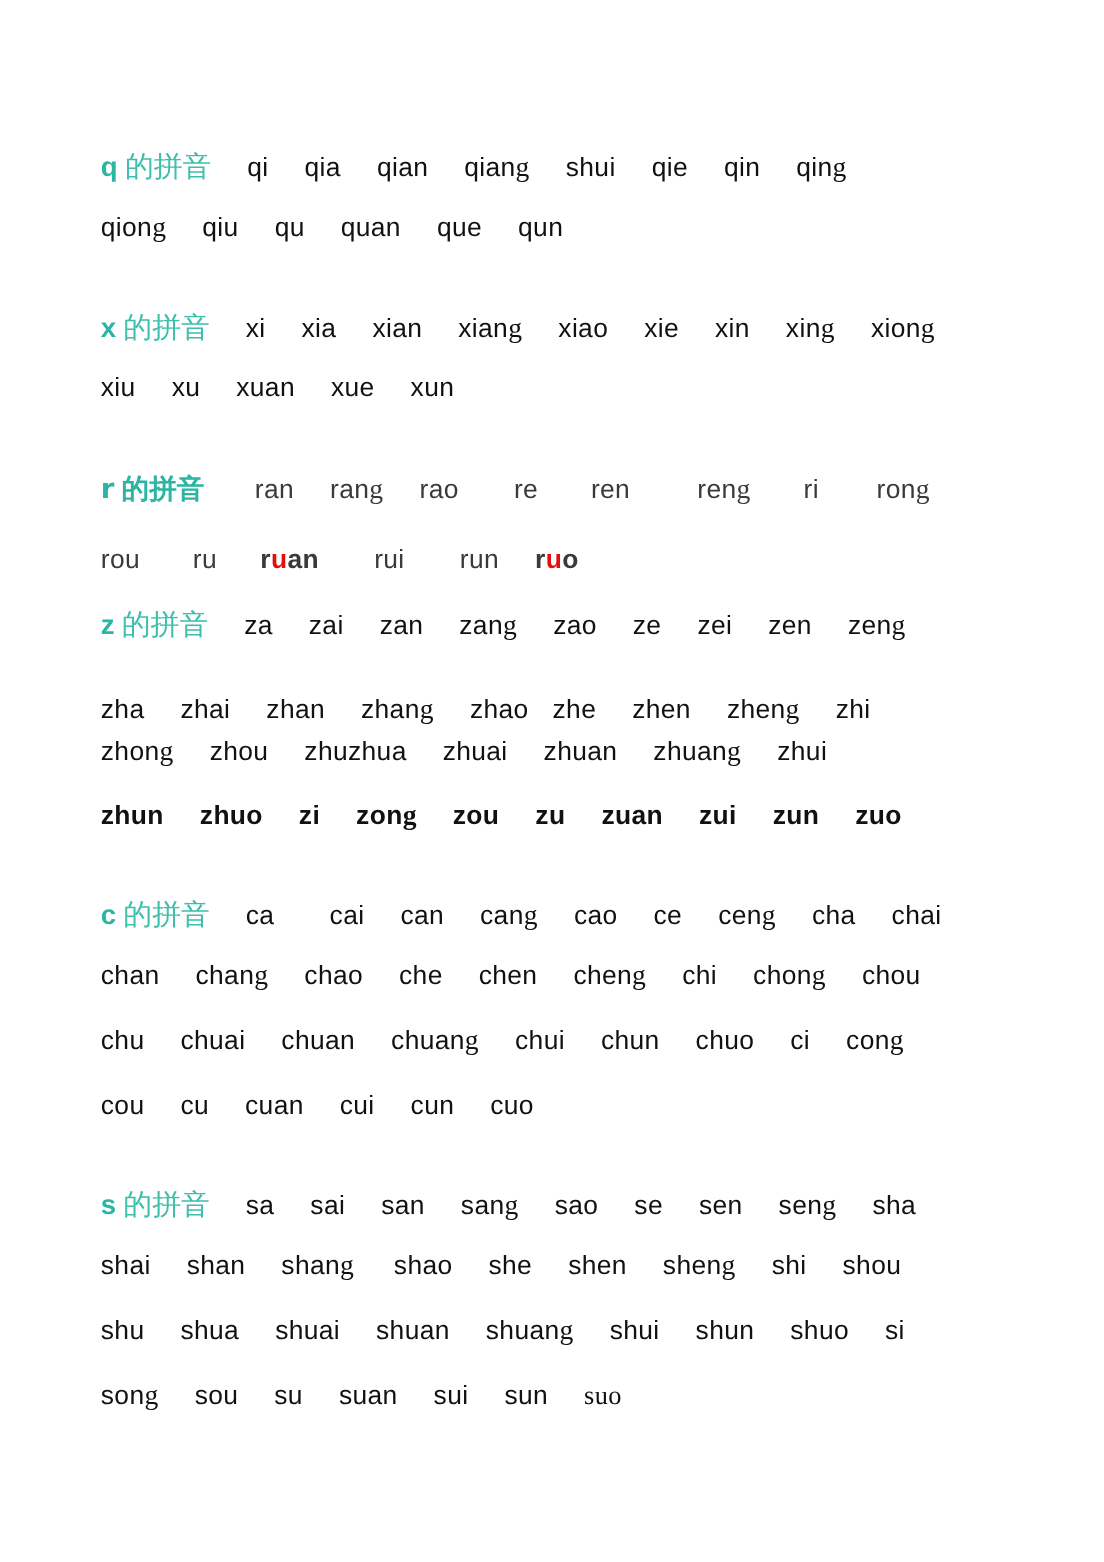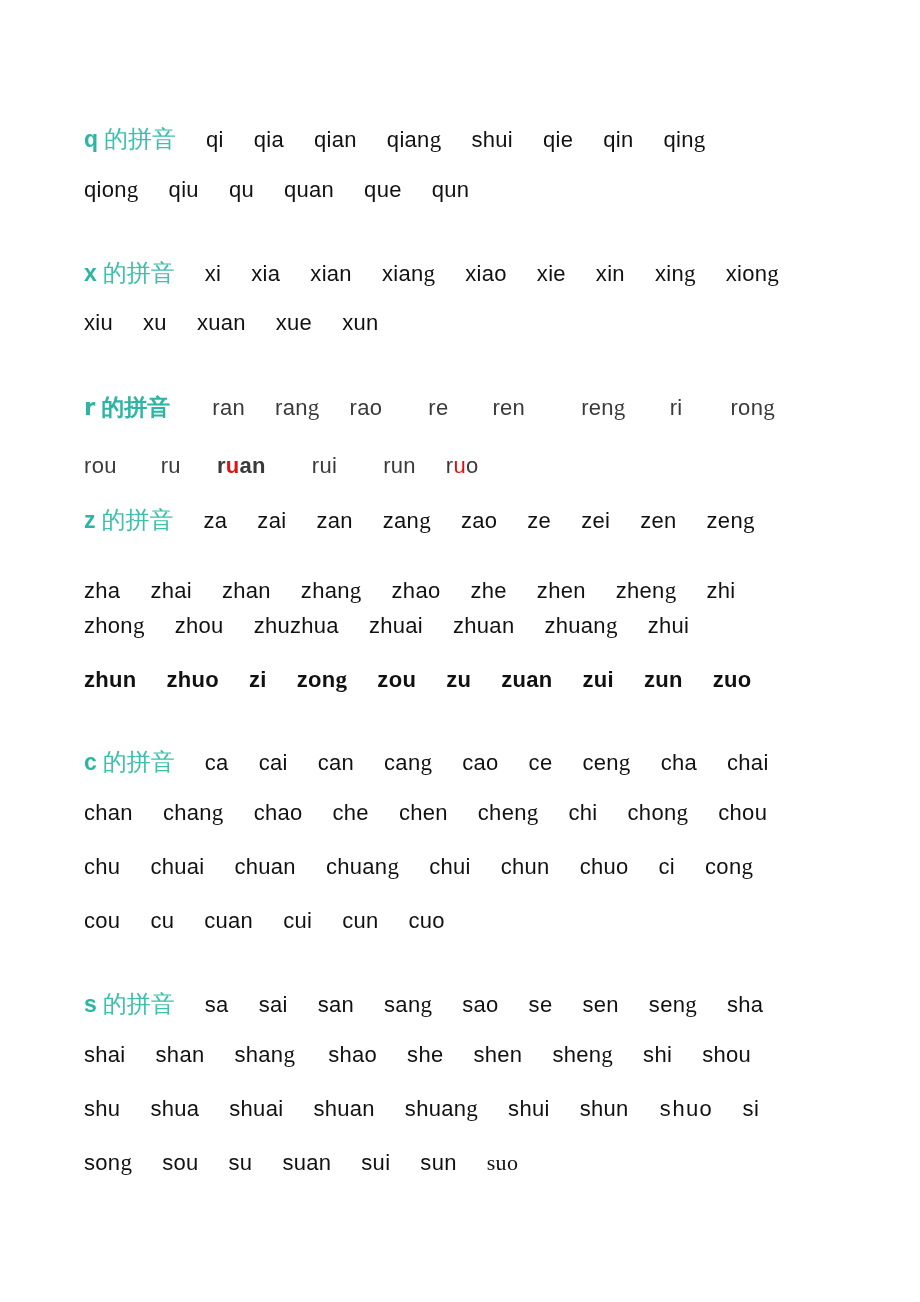--- a/index.html
+++ b/index.html
@@ -81,21 +81,21 @@
         <span class="syl" style="margin-left: 56px;">ren<span class="g">g</span></span>
         <span class="syl" style="margin-left: 44px;">ri</span>
         <span class="syl" style="margin-left: 48px;">ron<span class="g">g</span></span>
       </div>
       <div class="row" style="top: 453px;">
         <span class="syl">rou</span>
         <span class="syl" style="margin-left: 44px;">ru</span>
         <span class="syl" style="margin-left: 36px; font-weight: bold;">r<span class="hl">u</span>an</span>
         <span class="syl" style="margin-left: 46px;">rui</span>
         <span class="syl" style="margin-left: 46px;">run</span>
-        <span class="syl" style="margin-left: 30px;">r<span class="hl">u</span>o</span>
+        <span class="syl" style="margin-left: 30px; font-weight: bold;">r<span class="hl">u</span>o</span>
       </div>
     </div>
     <div>
       <div class="row" style="top: 504px;">
         <span class="head">
           <span class="letter">z</span>
           <span class="cn">的拼音</span>
         </span>
         <span class="syl" style="margin-left: 0px;">za</span>
         <span class="syl" style="margin-left: 30px;">zai</span>
@@ -106,21 +106,21 @@
         <span class="syl" style="margin-left: 30px;">zei</span>
         <span class="syl" style="margin-left: 30px;">zen</span>
         <span class="syl" style="margin-left: 30px;">zen<span class="g">g</span></span>
       </div>
       <div class="row" style="top: 578px;">
         <span class="syl">zha</span>
         <span class="syl" style="margin-left: 30px;">zhai</span>
         <span class="syl" style="margin-left: 30px;">zhan</span>
         <span class="syl" style="margin-left: 30px;">zhan<span class="g">g</span></span>
         <span class="syl" style="margin-left: 30px;">zhao</span>
-        <span class="syl" style="margin-left: 30px;">zhe</span>
+        <span class="syl" style="margin-left: 20px;">zhe</span>
         <span class="syl" style="margin-left: 30px;">zhen</span>
         <span class="syl" style="margin-left: 30px;">zhen<span class="g">g</span></span>
         <span class="syl" style="margin-left: 30px;">zhi</span>
       </div>
       <div class="row" style="top: 613px;">
         <span class="syl">zhon<span class="g">g</span></span>
         <span class="syl" style="margin-left: 30px;">zhou</span>
         <span class="syl" style="margin-left: 30px;">zhu</span>
         <span class="syl" style="">zhua</span>
         <span class="syl" style="margin-left: 30px;">zhuai</span>
@@ -141,21 +141,21 @@
         <span class="syl" style="margin-left: 30px;">zuo</span>
       </div>
     </div>
     <div>
       <div class="row" style="top: 746px;">
         <span class="head">
           <span class="letter">c</span>
           <span class="cn">的拼音</span>
         </span>
         <span class="syl" style="margin-left: 0px;">ca</span>
-        <span class="syl" style="margin-left: 30px;">cai</span>
+        <span class="syl" style="margin-left: 46px;">cai</span>
         <span class="syl" style="margin-left: 30px;">can</span>
         <span class="syl" style="margin-left: 30px;">can<span class="g">g</span></span>
         <span class="syl" style="margin-left: 30px;">cao</span>
         <span class="syl" style="margin-left: 30px;">ce</span>
         <span class="syl" style="margin-left: 30px;">cen<span class="g">g</span></span>
         <span class="syl" style="margin-left: 30px;">cha</span>
         <span class="syl" style="margin-left: 30px;">chai</span>
       </div>
       <div class="row" style="top: 800px;">
         <span class="syl">chan</span>
@@ -216,21 +216,21 @@
         <span class="syl" style="margin-left: 30px;">shou</span>
       </div>
       <div class="row" style="top: 1096px;">
         <span class="syl">shu</span>
         <span class="syl" style="margin-left: 30px;">shua</span>
         <span class="syl" style="margin-left: 30px;">shuai</span>
         <span class="syl" style="margin-left: 30px;">shuan</span>
         <span class="syl" style="margin-left: 30px;">shuan<span class="g">g</span></span>
         <span class="syl" style="margin-left: 30px;">shui</span>
         <span class="syl" style="margin-left: 30px;">shun</span>
-        <span class="syl" style="margin-left: 30px; font-family: Liberation Mono, monospace;">shuo</span>
+        <span class="syl" style="margin-left: 30px;">shuo</span>
         <span class="syl" style="margin-left: 30px;">si</span>
       </div>
       <div class="row" style="top: 1150px;">
         <span class="syl">son<span class="g">g</span></span>
         <span class="syl" style="margin-left: 30px;">sou</span>
         <span class="syl" style="margin-left: 30px;">su</span>
         <span class="syl" style="margin-left: 30px;">suan</span>
         <span class="syl" style="margin-left: 30px;">sui</span>
         <span class="syl" style="margin-left: 30px;">sun</span>
         <span class="syl" style="margin-left: 30px; font-family: Liberation Serif, serif;">suo</span>

